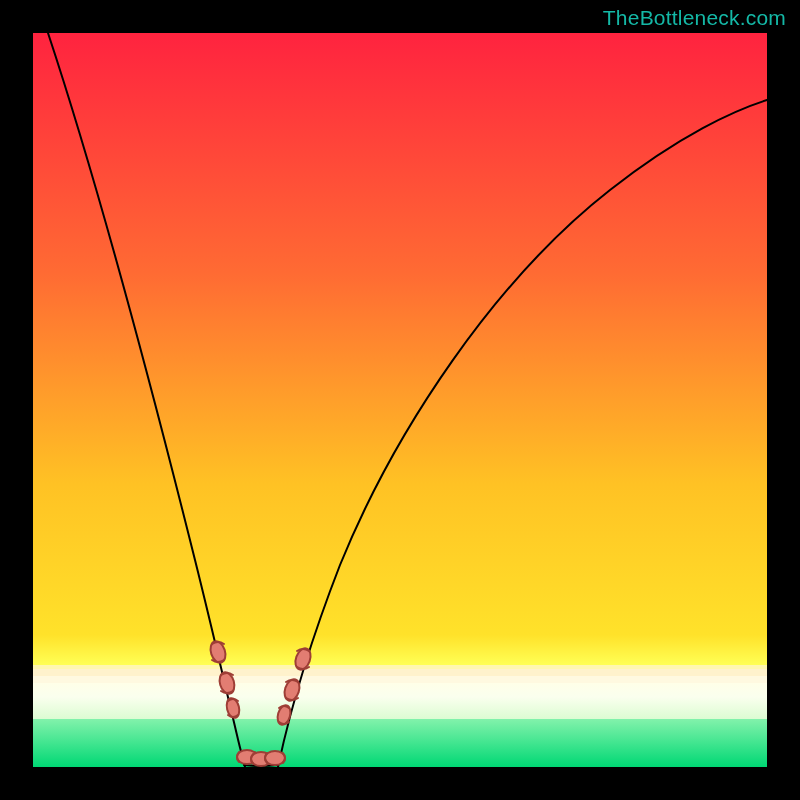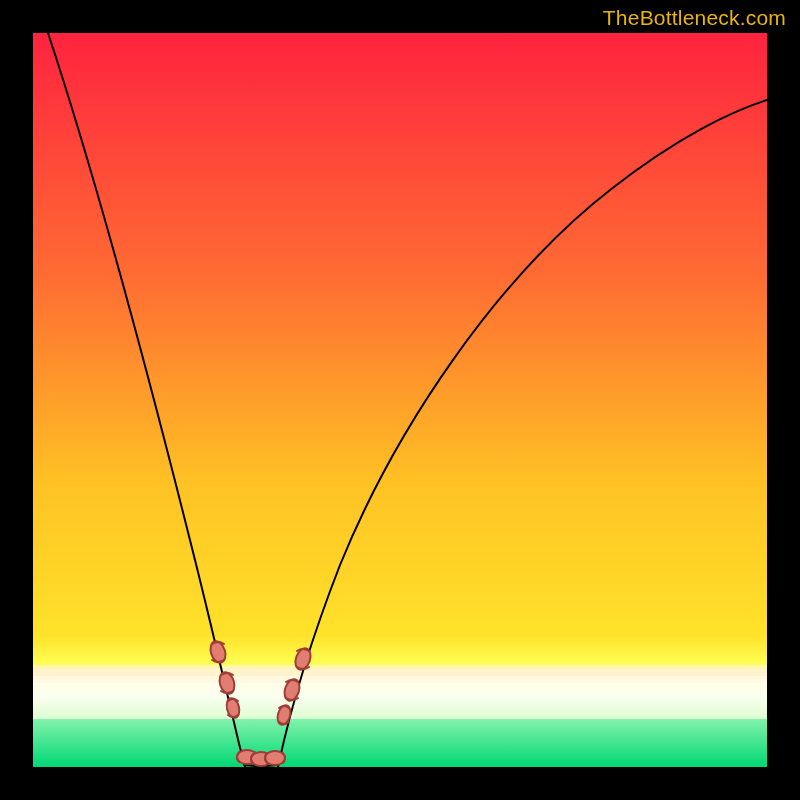--- a/index.html
+++ b/index.html
@@ -14,21 +14,21 @@
     width: 800px;
     height: 800px;
     background: #000;
   }
   .watermark {
     position: absolute;
     top: 6px;
     right: 14px;
     font-family: Arial, Helvetica, sans-serif;
     font-size: 21px;
-    color: #eab308;
+    color: #14b8a6;
     letter-spacing: 0.2px;
     z-index: 10;
     user-select: none;
   }
   svg.plot {
     position: absolute;
     left: 0;
     top: 0;
     width: 800px;
     height: 800px;

